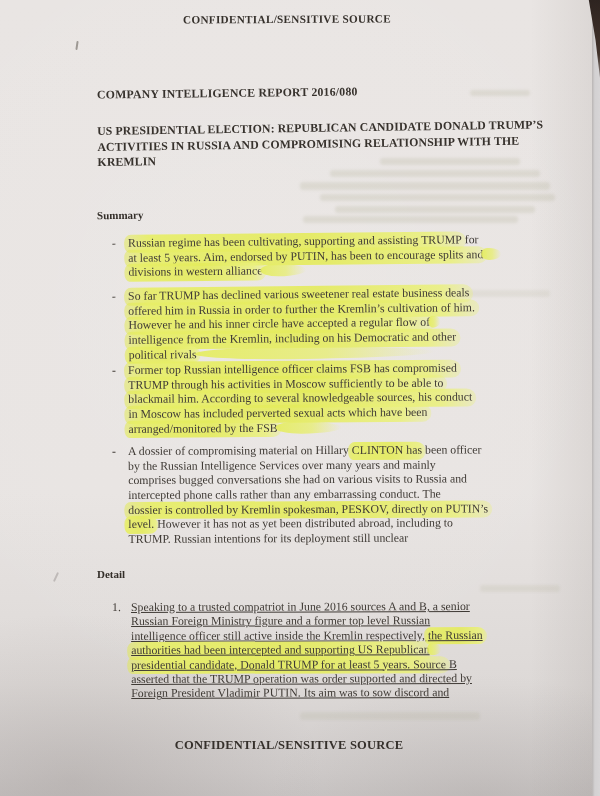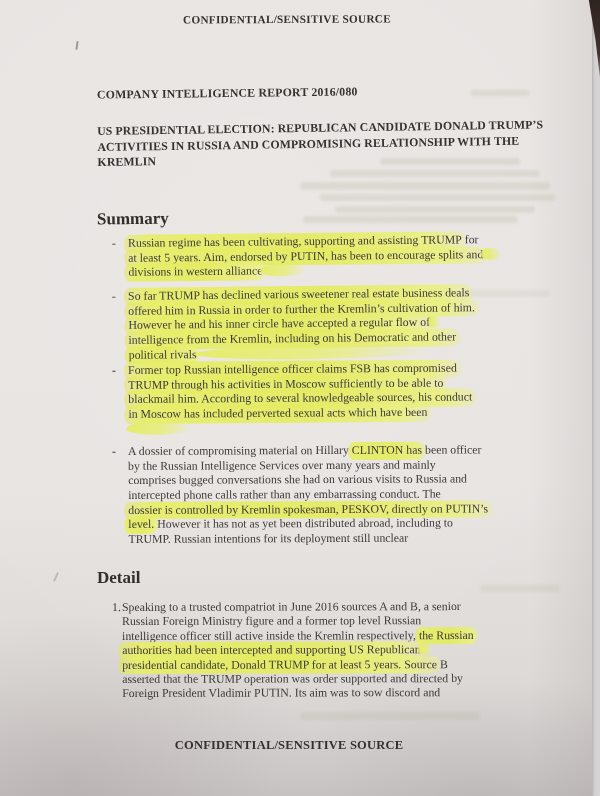--- a/index.html
+++ b/index.html
@@ -27,26 +27,26 @@
   .content{position:absolute;left:0;top:0;width:600px;height:796px;color:#3f3a35;}
   .banner{position:absolute;left:0;width:574px;text-align:center;font-weight:bold;
     color:#35302b;white-space:nowrap;}
   .banner.top{top:13px;font-size:11.2px;letter-spacing:0.3px;transform:rotate(-0.3deg);}
   .banner.bottom{top:738px;width:578px;font-size:12.5px;letter-spacing:0.2px;}
   .report{position:absolute;left:97px;top:86px;font-weight:bold;font-size:11.8px;
     letter-spacing:0.2px;color:#37322d;white-space:nowrap;transform:rotate(-0.7deg);}
   .title{position:absolute;left:97px;top:124px;font-weight:bold;font-size:11.8px;
     line-height:15.6px;color:#37322d;transform:rotate(-0.85deg);transform-origin:left top;}
   .title .tline{white-space:nowrap;letter-spacing:0.1px;}
-  .heading{position:absolute;left:97px;font-weight:bold;font-size:17px;color:#332e29;
+  .heading{position:absolute;left:97px;font-weight:bold;font-size:11px;color:#332e29;
     white-space:nowrap;text-align:right;}
   .item{position:absolute;left:112px;font-size:11.8px;transform-origin:left top;}
   .item .marker{position:absolute;left:0;top:0;}
   .item .lines{margin-left:16px;}
-  .item.numbered .lines{margin-left:10px;}
+  .item.numbered .lines{margin-left:19px;text-decoration:underline;}
   .line{white-space:nowrap;line-height:14.7px;height:14.7px;}
   .detail-sec .line{line-height:14.4px;height:14.4px;}
   .hl{
     background:linear-gradient(95deg, rgba(224,232,70,0.45) 0%, rgba(231,238,104,0.92) 7%,
       rgba(228,235,92,0.90) 55%, rgba(234,240,126,0.88) 90%, rgba(234,240,126,0.30) 100%);
     padding:1px 4px 2.5px 4px;margin:-1px -4px -2.5px -4px;
     border-radius:7px 10px 9px 5px / 45% 55% 50% 50%;
   }
   .tail{display:inline-block;height:12px;vertical-align:-2px;margin-left:-2px;
     background:linear-gradient(to right, rgba(229,237,96,0.92), rgba(231,238,110,0.75) 55%, rgba(231,238,110,0));
@@ -108,21 +108,21 @@
             <div class="line"><span class="hl">political rivals</span><span class="tail" style="width: 240px;"></span></div>
           </div>
         </div>
         <div class="item rot-m4" style="top: 363px;">
           <span class="marker">-</span>
           <div class="lines">
             <div class="line"><span class="hl">Former top Russian intelligence officer claims FSB has compromised</span></div>
             <div class="line"><span class="hl">TRUMP through his activities in Moscow sufficiently to be able to</span></div>
             <div class="line"><span class="hl">blackmail him. According to several knowledgeable sources, his conduct</span></div>
             <div class="line"><span class="hl">in Moscow has included perverted sexual acts which have been</span></div>
-            <div class="line"><span class="tail" style="width: 66px;"></span></div>
+            <div class="line"><span class="hl">arranged/monitored by the FSB</span><span class="tail" style="width: 66px;"></span></div>
           </div>
         </div>
         <div class="item rot-m25" style="top: 444px;">
           <span class="marker">-</span>
           <div class="lines">
             <div class="line"><span>A dossier of compromising material on Hillary </span><span class="hl">CLINTON has</span><span> been officer</span></div>
             <div class="line"><span>by the Russian Intelligence Services over many years and mainly</span></div>
             <div class="line"><span>comprises bugged conversations she had on various visits to Russia and</span></div>
             <div class="line"><span>intercepted phone calls rather than any embarrassing conduct. The</span></div>
             <div class="line"><span class="hl">dossier is controlled by Kremlin spokesman, PESKOV, directly on PUTIN’s</span></div>

